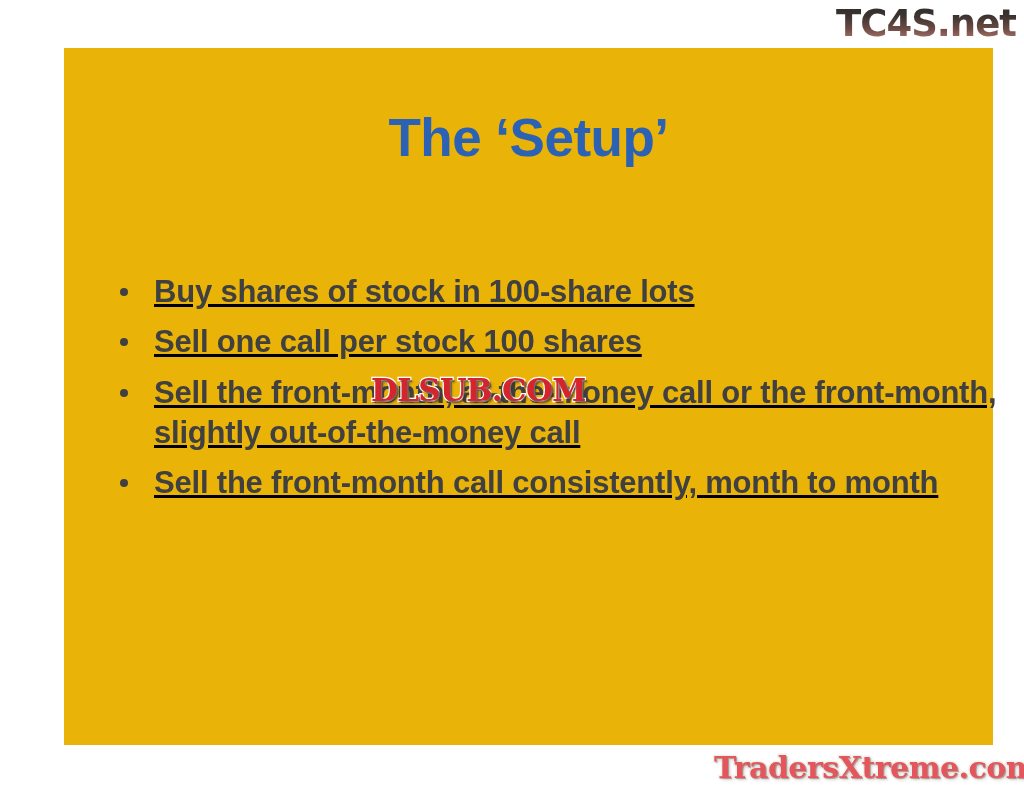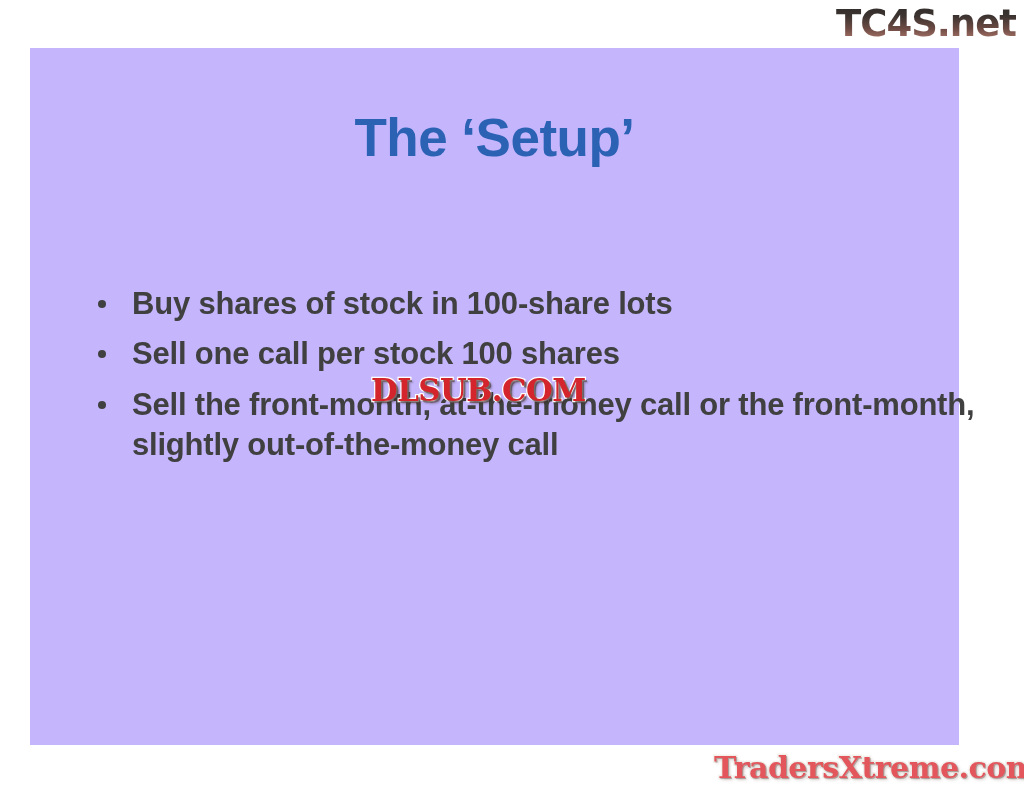--- a/index.html
+++ b/index.html
@@ -11,25 +11,25 @@
     width: 1024px;
     height: 791px;
     position: relative;
     overflow: hidden;
     font-family: "Liberation Sans", sans-serif;
   }
 
   
   #slide-panel {
     position: absolute;
-    left: 30px;
+    left: 64px;
     top: 48px;
     width: 929px;
     height: 697px;
-    background: #c4b5fd;
+    background: #eab308;
   }
 
   
   #slide-title {
     position: absolute;
     left: 0;
     top: 62px;
     width: 929px;
     text-align: center;
     font-size: 53px;
@@ -39,23 +39,24 @@
     line-height: 1.05;
     white-space: nowrap;
   }
 
   
   #bullet-list {
     position: absolute;
     left: 48px;
     top: 224px;
     width: 900px;
-    margin: 12px;
+    margin: 0;
     padding: 0;
     list-style: none;
+    text-decoration: underline;
   }
   .bullet-item {
     position: relative;
     padding-left: 42px;
     margin-bottom: 10px;
     font-size: 31px;
     font-weight: bold;
     color: #404040;
     line-height: 1.30;
     letter-spacing: -0.2px;
@@ -164,20 +165,24 @@
       <li class="bullet-item">
         <span class="bullet-marker"></span>
         <span class="bullet-text">Sell one call per stock 100 shares</span>
       </li>
 
       <li class="bullet-item">
         <span class="bullet-marker"></span>
         <span class="bullet-text">Sell the front-month, at-the-money call or the front-month, slightly out-of-the-money call</span>
       </li>
 
+      <li class="bullet-item">
+        <span class="bullet-marker"></span>
+        <span class="bullet-text">Sell the front-month call consistently, month to month</span>
+      </li>
 
     </ul>
   </div>
 
   <div id="dlsub-watermark">DLSUB.COM</div>
 
   <div id="tradersxtreme-watermark">TradersXtreme.com</div>
 
 </div>
 

